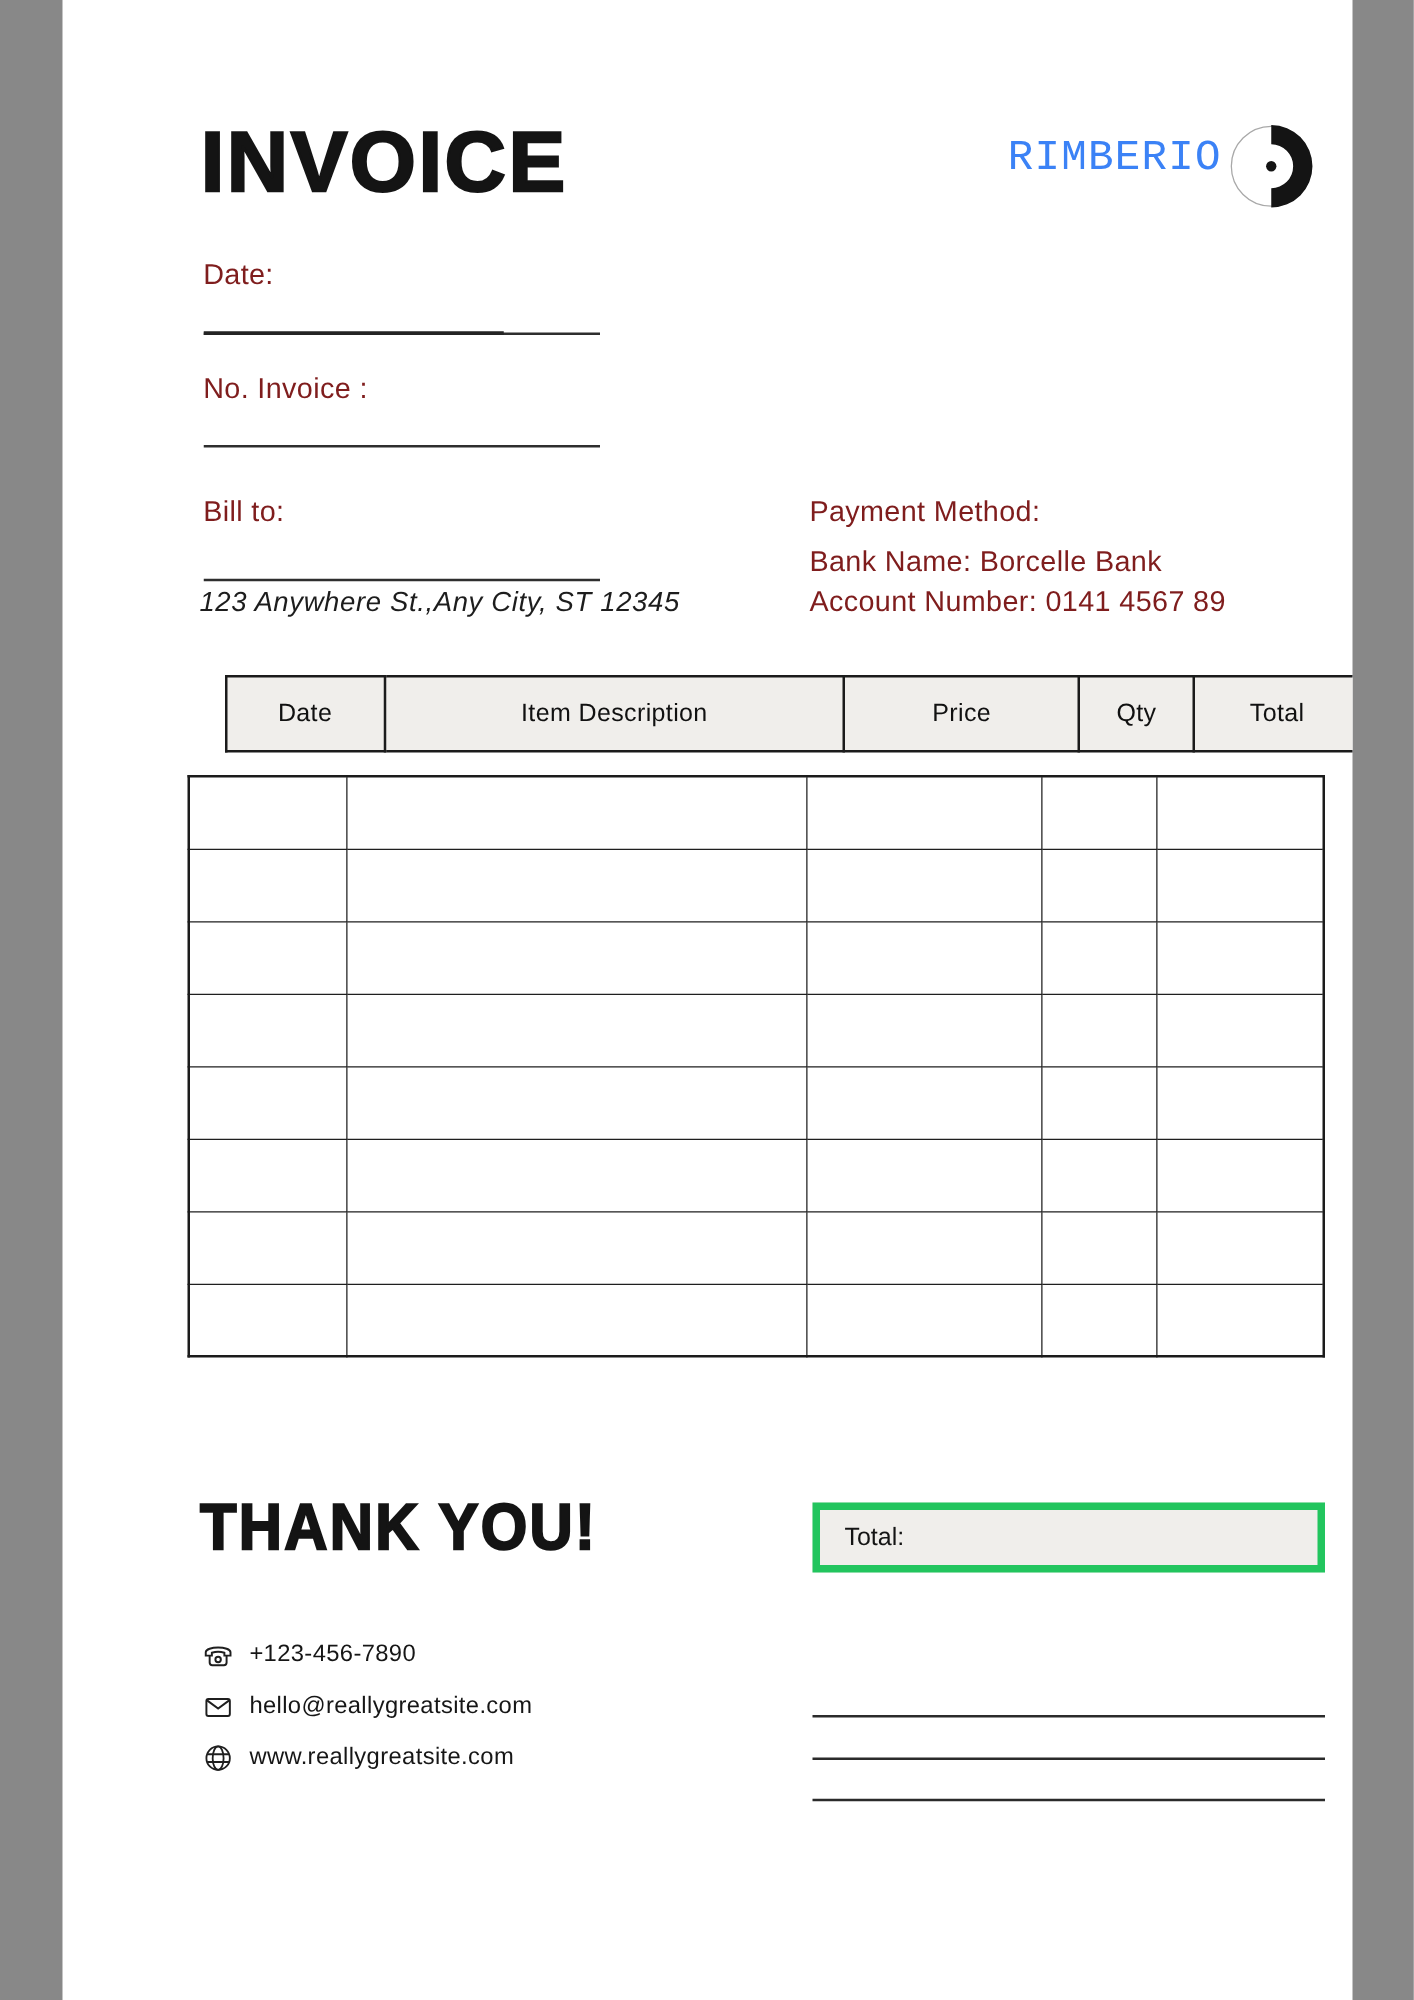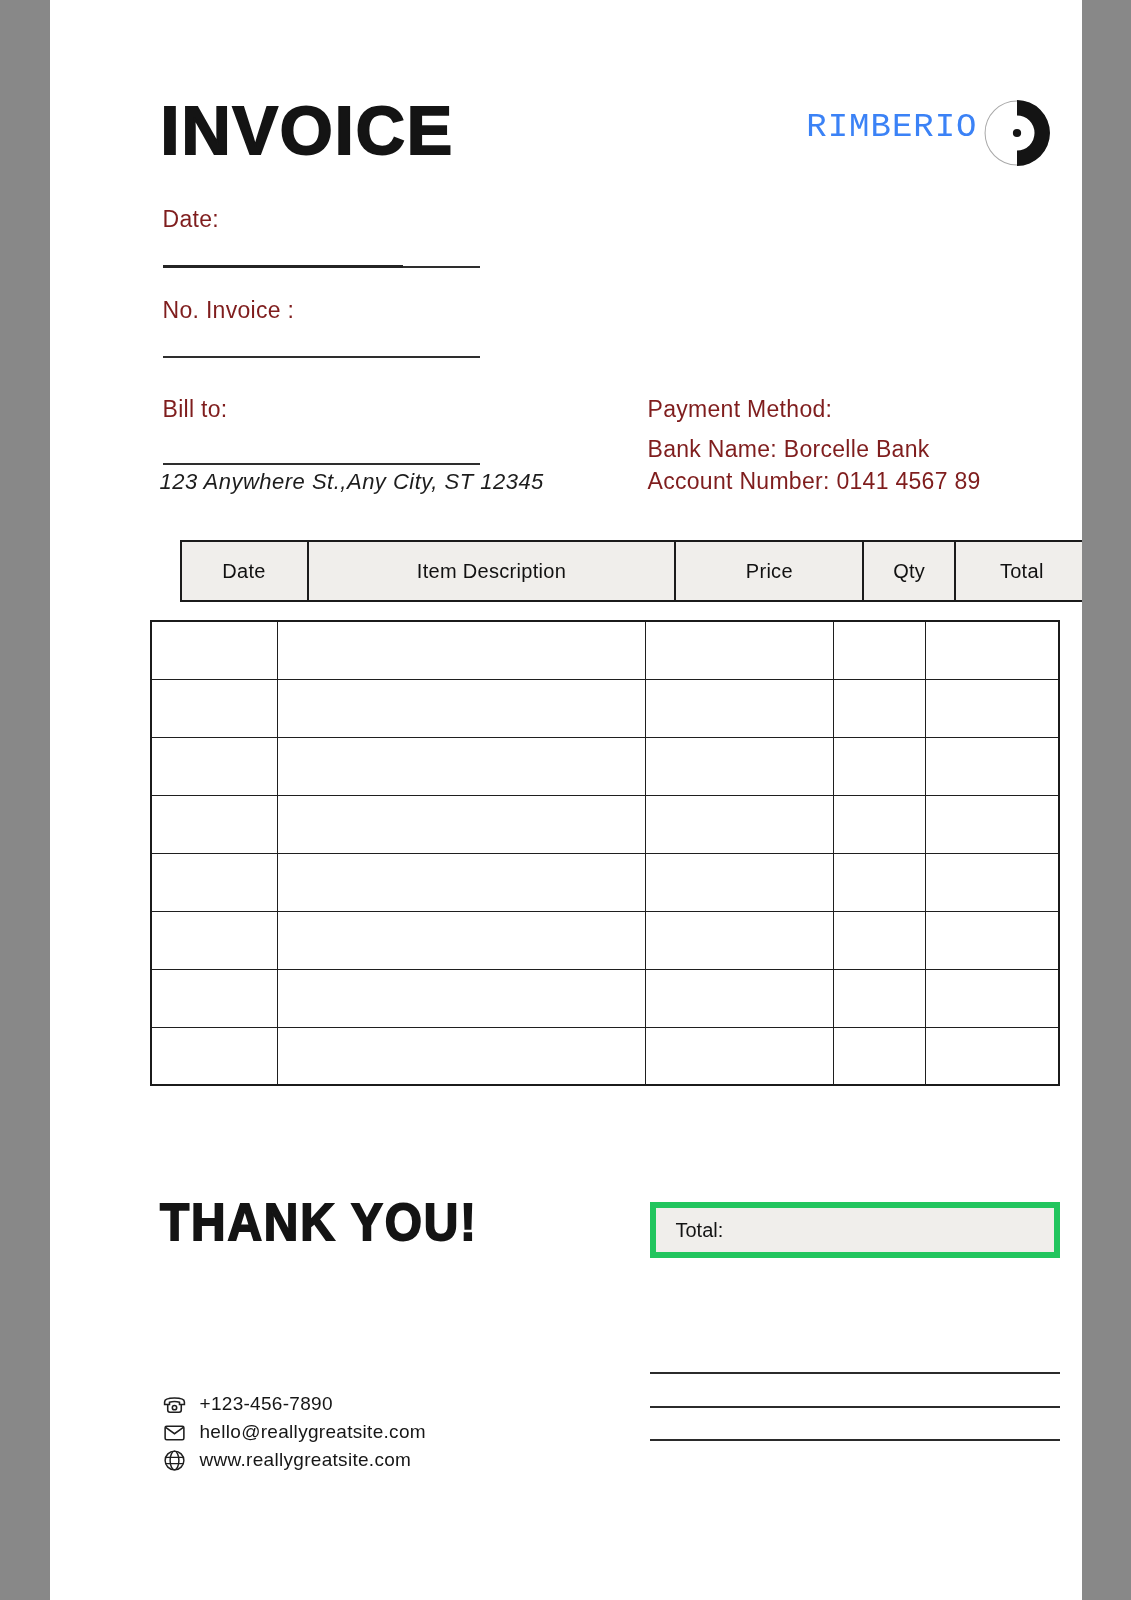--- a/index.html
+++ b/index.html
@@ -69,21 +69,21 @@
 
   
   .total-box{
     left:600px;top:1202px;width:410px;height:56px;
     background:var(--panel-fill);border:6px solid #22c55e;
     display:flex;align-items:center;padding-left:20px;
   }
   .total-box .lbl{font-size:20px;color:#141414;}
 
   
-  .contact{left:112px;top:1392px;display:flex;flex-direction:column;gap:4px;}
+  .contact{left:112px;top:1312px;display:flex;flex-direction:column;gap:17px;}
   .contact-row{display:flex;align-items:center;gap:13px;height:24px;}
   .contact-row svg{width:25px;height:25px;stroke:#1f1f1f;fill:none;stroke-width:1.5;}
   .contact-row .txt{font-size:19px;color:#161616;letter-spacing:.3px;white-space:nowrap;}
 
   
   .sig-line{left:600px;width:410px;height:2px;background:#2b2b2b;}
   .sig-1{top:1372px;}
   .sig-2{top:1406px;}
   .sig-3{top:1439px;}
 </style>

